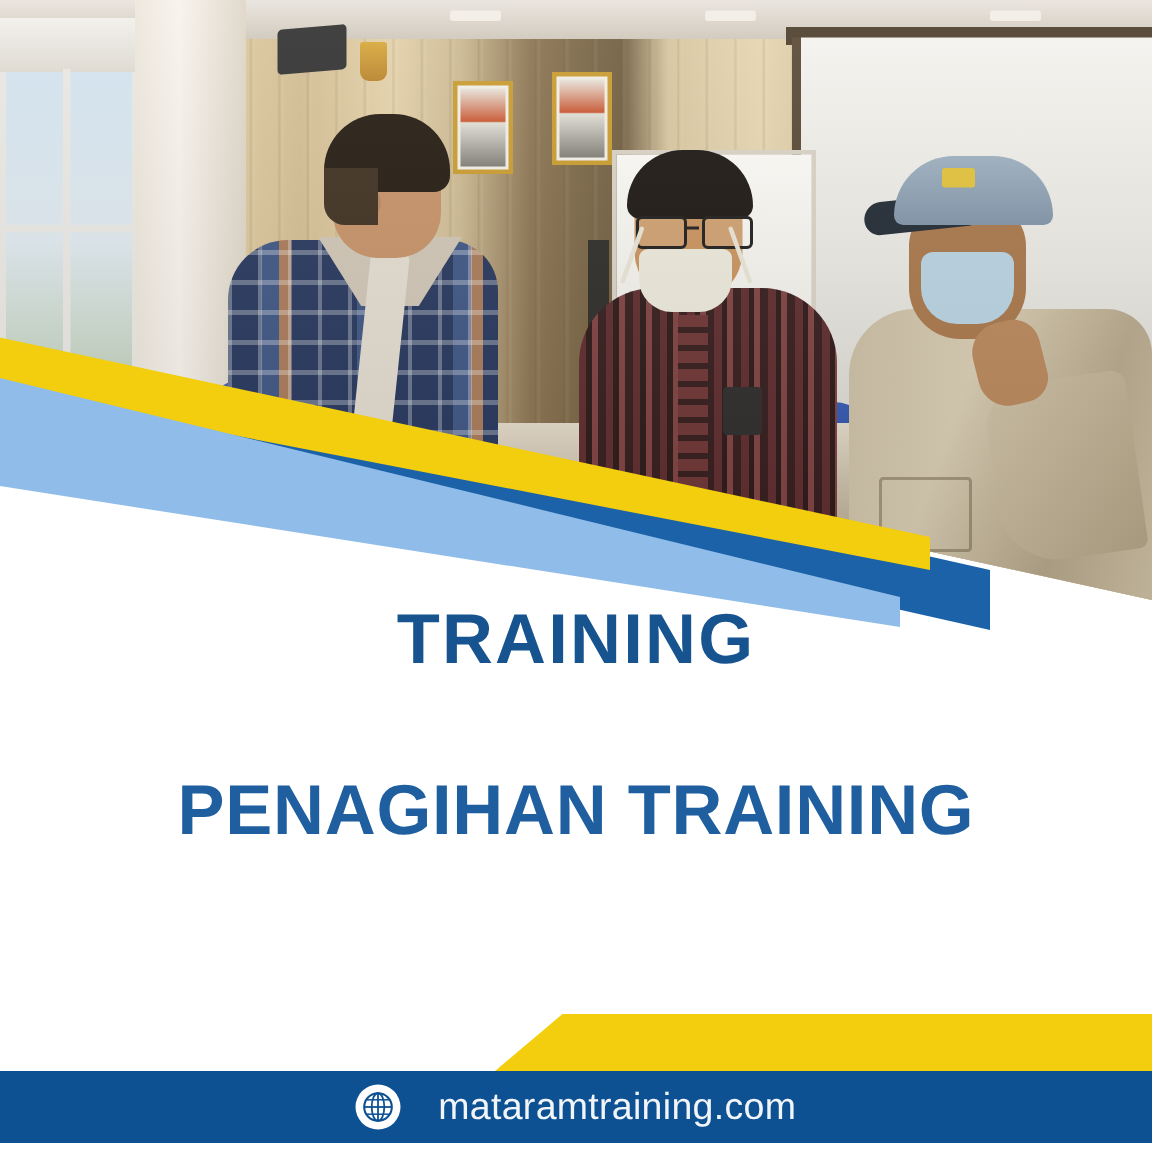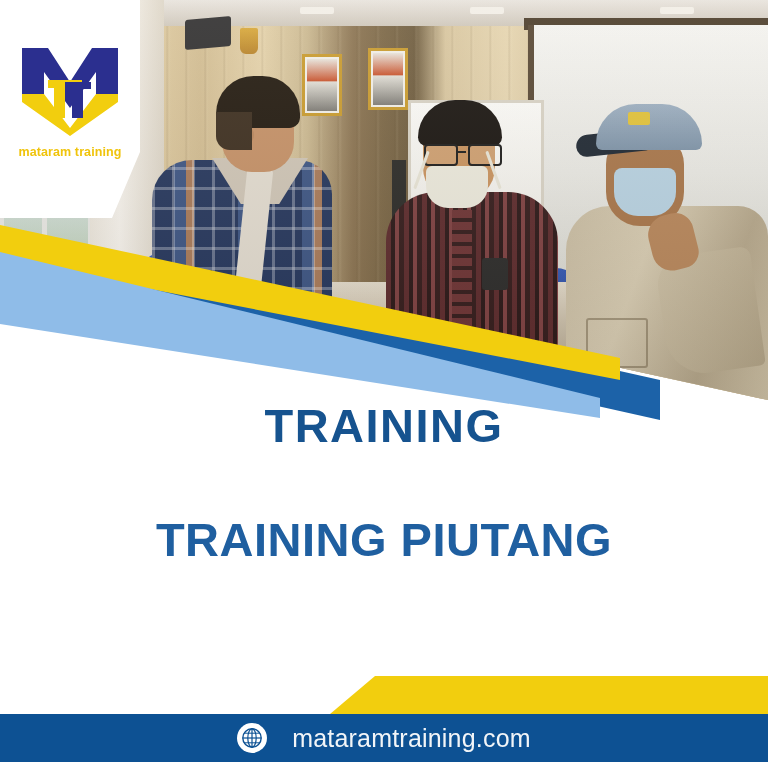--- a/index.html
+++ b/index.html
@@ -583,39 +583,23 @@
       </div>
 
       <div class="photo-tone"></div>
     </div>
   </div>
 
   <div class="ribbon ribbon-darkblue"></div>
   <div class="ribbon ribbon-yellow"></div>
   <div class="ribbon ribbon-lightblue"></div>
 
-  <div class="logo-card">
-    <div class="logo-mark">
-      <svg viewBox="0 0 104 96" width="104" height="96" aria-hidden="true">
-
-        <polygon points="4,6 30,6 52,40 74,6 100,6 100,52 78,52 78,30 52,66 26,30 26,52 4,52" fill="#2B2F8F"></polygon>
-
-        <polygon points="4,52 26,52 52,86 78,52 100,52 100,60 52,94 4,60" fill="#F2CE0E"></polygon>
-
-        <rect x="36" y="42" width="11" height="34" fill="#F2CE0E"></rect>
-        <rect x="30" y="38" width="34" height="8" fill="#F2CE0E"></rect>
-        <rect x="54" y="44" width="11" height="32" fill="#2B2F8F"></rect>
-        <rect x="47" y="40" width="26" height="7" fill="#2B2F8F"></rect>
-      </svg>
-    </div>
-    <div class="logo-caption">mataram training</div>
-  </div>
 
   <div class="title-main">TRAINING</div>
-  <div class="title-sub">TRAINING PIUTANG</div>
+  <div class="title-sub">PENAGIHAN TRAINING</div>
 
   <div class="yellow-bar"></div>
 
   <div class="footer-bar">
     <div class="footer-inner">
       <span class="globe-icon">
         <svg viewBox="0 0 24 24" width="24" height="24" aria-hidden="true">
           <circle cx="12" cy="12" r="9.2" fill="none" stroke="#0D5193" stroke-width="1.4"></circle>
           <ellipse cx="12" cy="12" rx="4.2" ry="9.2" fill="none" stroke="#0D5193" stroke-width="1.2"></ellipse>
           <line x1="2.8" y1="12" x2="21.2" y2="12" stroke="#0D5193" stroke-width="1.2"></line>

